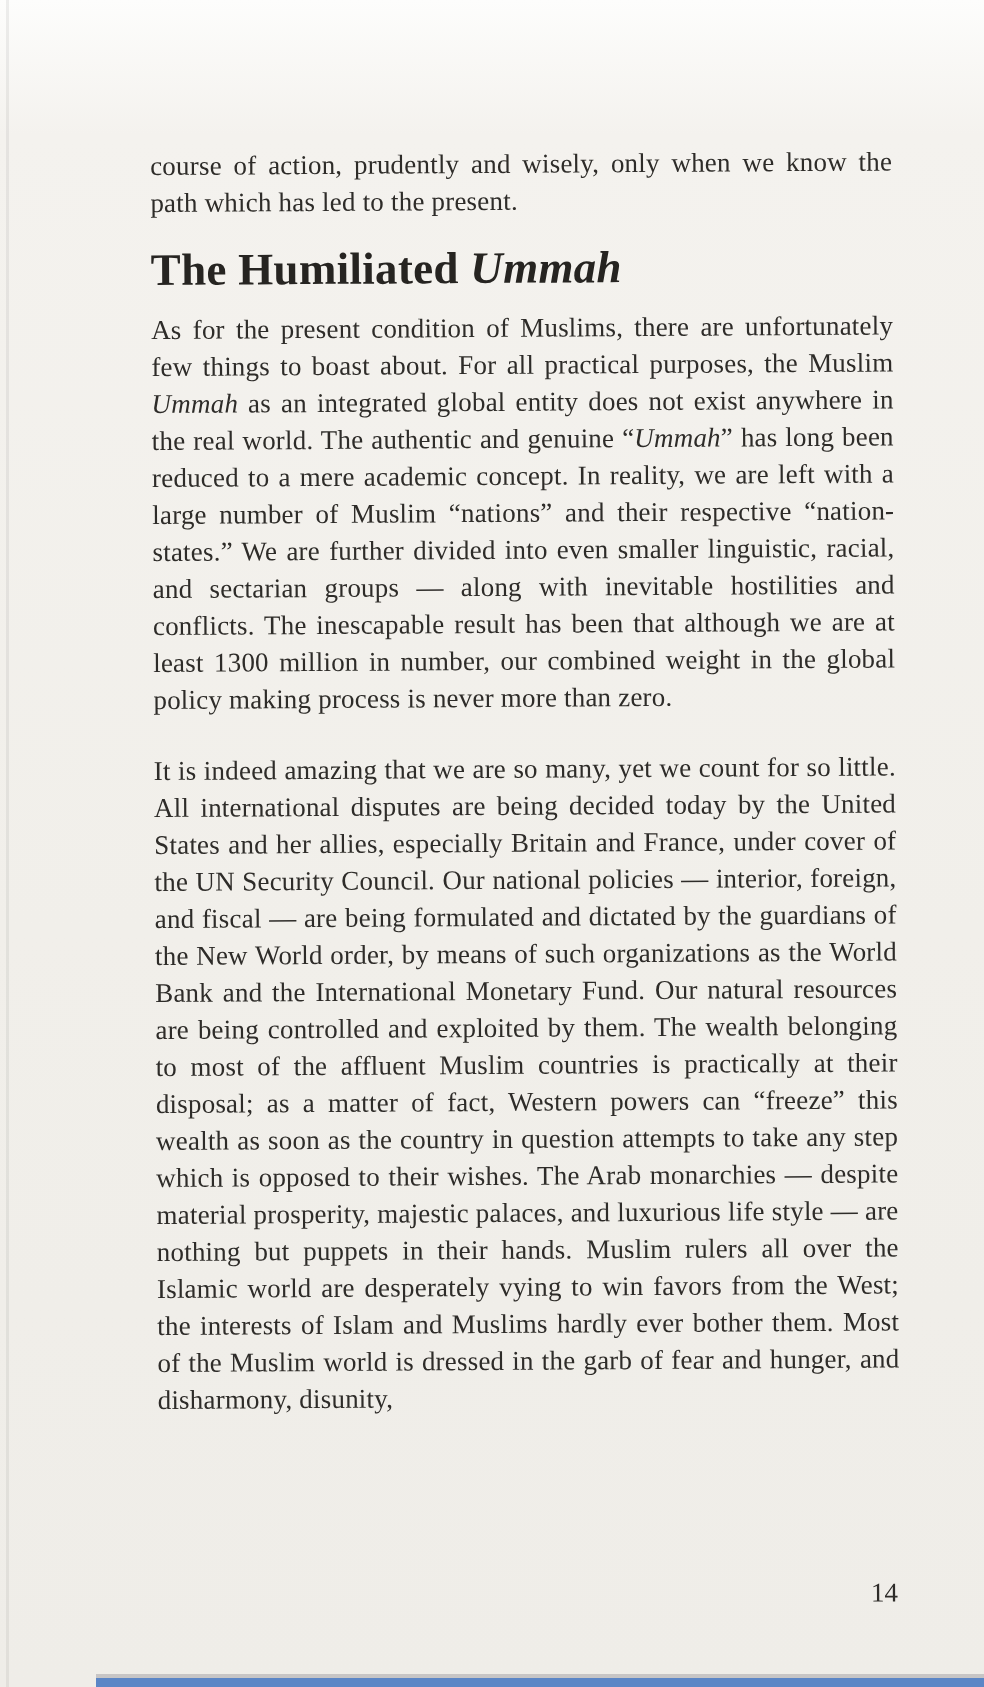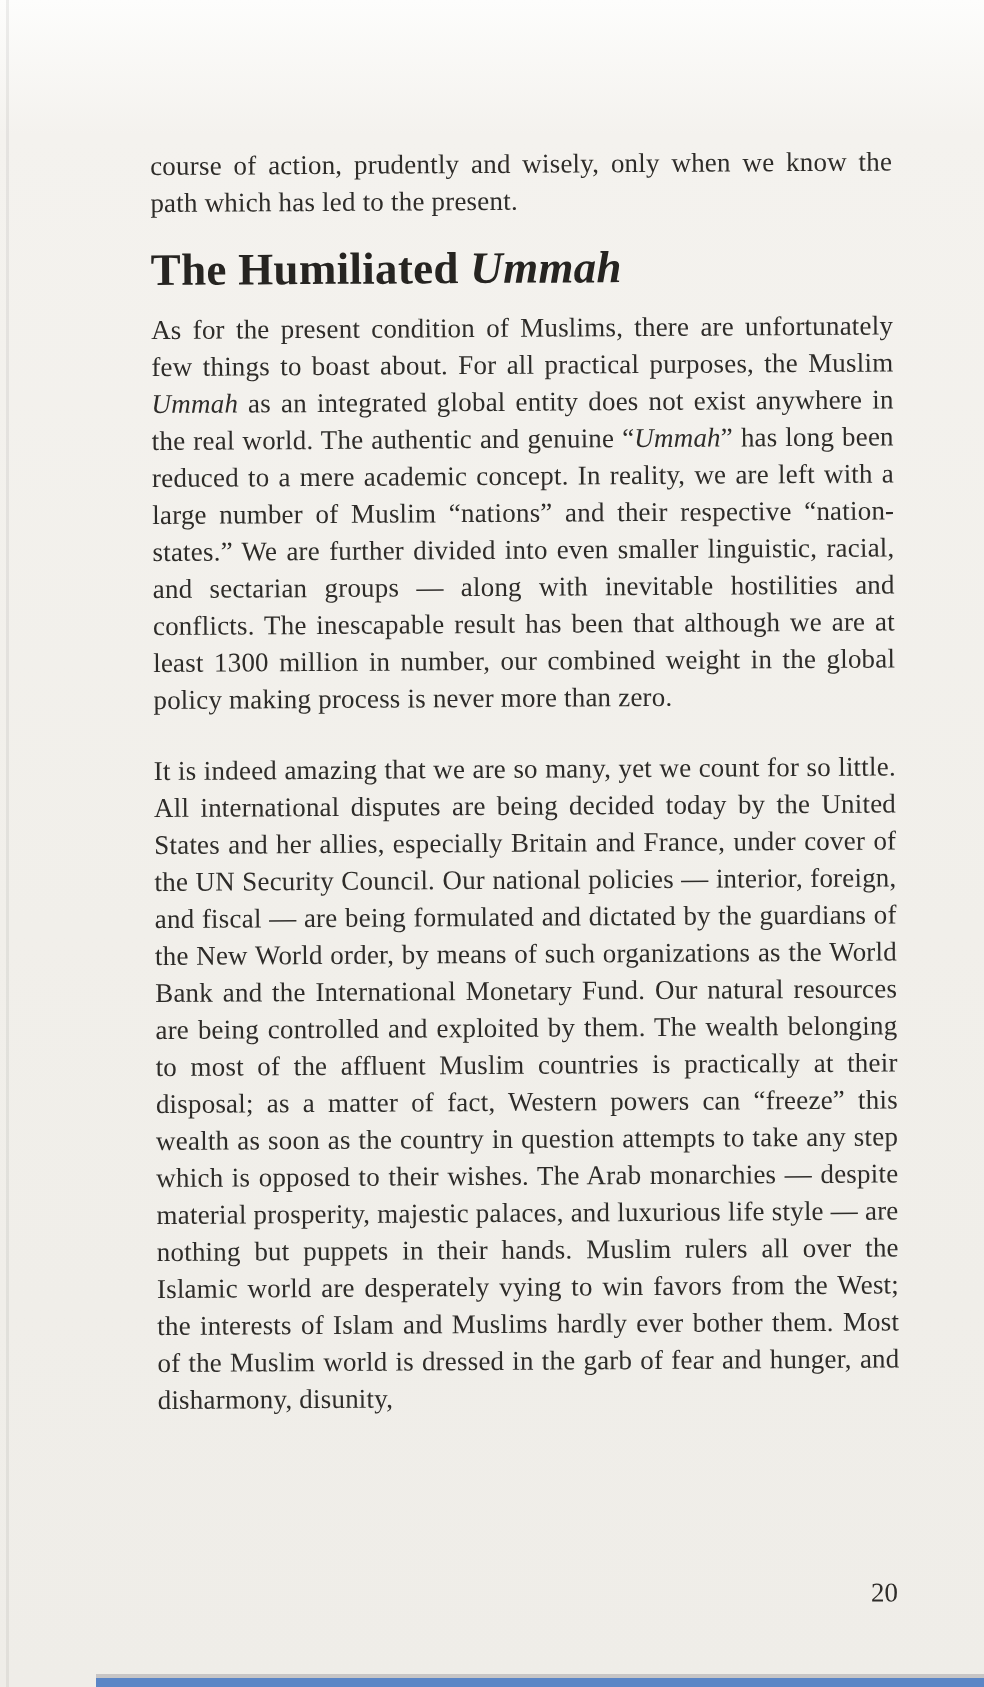--- a/index.html
+++ b/index.html
@@ -92,18 +92,18 @@
 <div class="content">
 
   <p class="body-text"><span>course of action, prudently and wisely, only when we know the path which has led to the present.</span></p>
 
   <h1 class="heading"><span>The Humiliated </span><span class="it">Ummah</span></h1>
 
   <p class="body-text"><span>As for the present condition of Muslims, there are unfortunately few things to boast about. For all practical purposes, the Muslim </span><span style="font-style: italic;">Ummah</span><span> as an integrated global entity does not exist anywhere in the real world. The authentic and genuine “</span><span style="font-style: italic;">Ummah</span><span>” has long been reduced to a mere academic concept. In reality, we are left with a large number of Muslim “nations” and their respective “nation-states.” We are further divided into even smaller linguistic, racial, and sectarian groups — along with inevitable hostilities and conflicts. The inescapable result has been that although we are at least 1300 million in number, our combined weight in the global policy making process is never more than zero.</span></p>
 
   <p class="body-text para-gap"><span>It is indeed amazing that we are so many, yet we count for so little. All international disputes are being decided today by the United States and her allies, especially Britain and France, under cover of the UN Security Council. Our national policies — interior, foreign, and fiscal — are being formulated and dictated by the guardians of the New World order, by means of such organizations as the World Bank and the International Monetary Fund. Our natural resources are being controlled and exploited by them. The wealth belonging to most of the affluent Muslim countries is practically at their disposal; as a matter of fact, Western powers can “freeze” this wealth as soon as the country in question attempts to take any step which is opposed to their wishes. The Arab monarchies — despite material prosperity, majestic palaces, and luxurious life style — are nothing but puppets in their hands. Muslim rulers all over the Islamic world are desperately vying to win favors from the West; the interests of Islam and Muslims hardly ever bother them. Most of the Muslim world is dressed in the garb of fear and hunger, and disharmony, disunity,</span></p>
 
-  <div class="page-number">20</div>
+  <div class="page-number">14</div>
 
 </div>
 
 <div class="bottom-strip-shadow"></div>
 <div class="bottom-strip"></div>
 
 </body></html>

